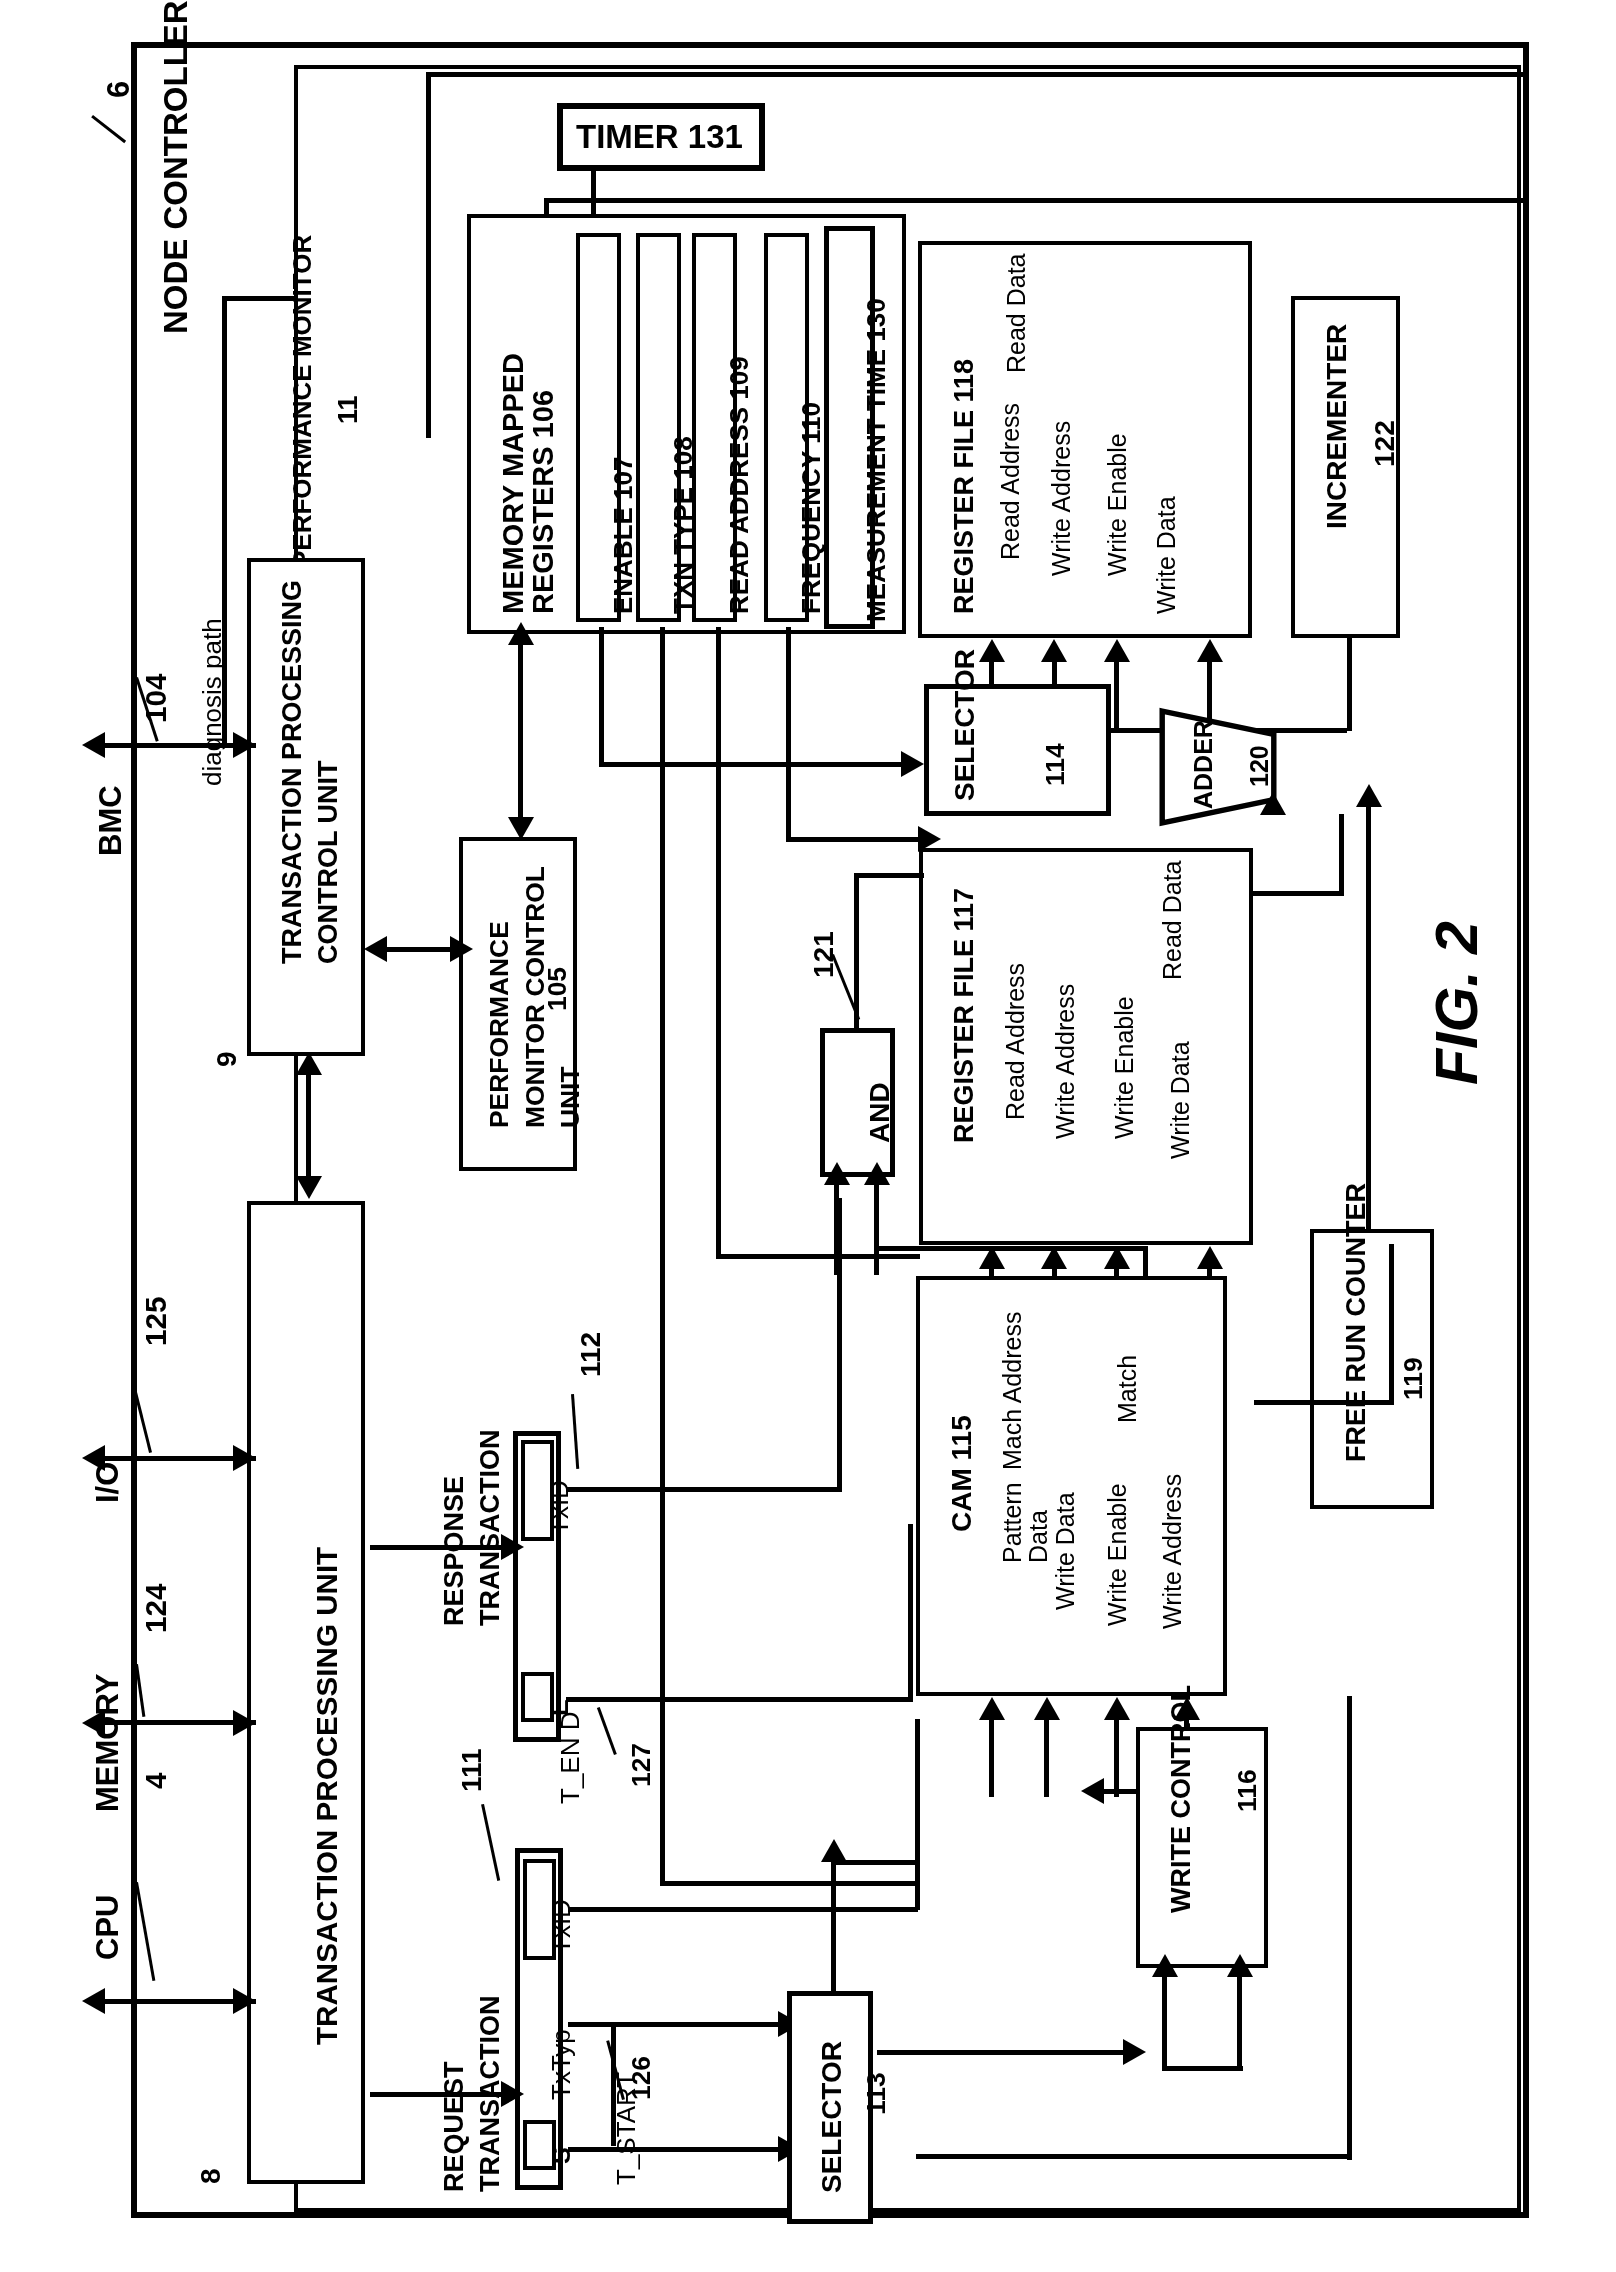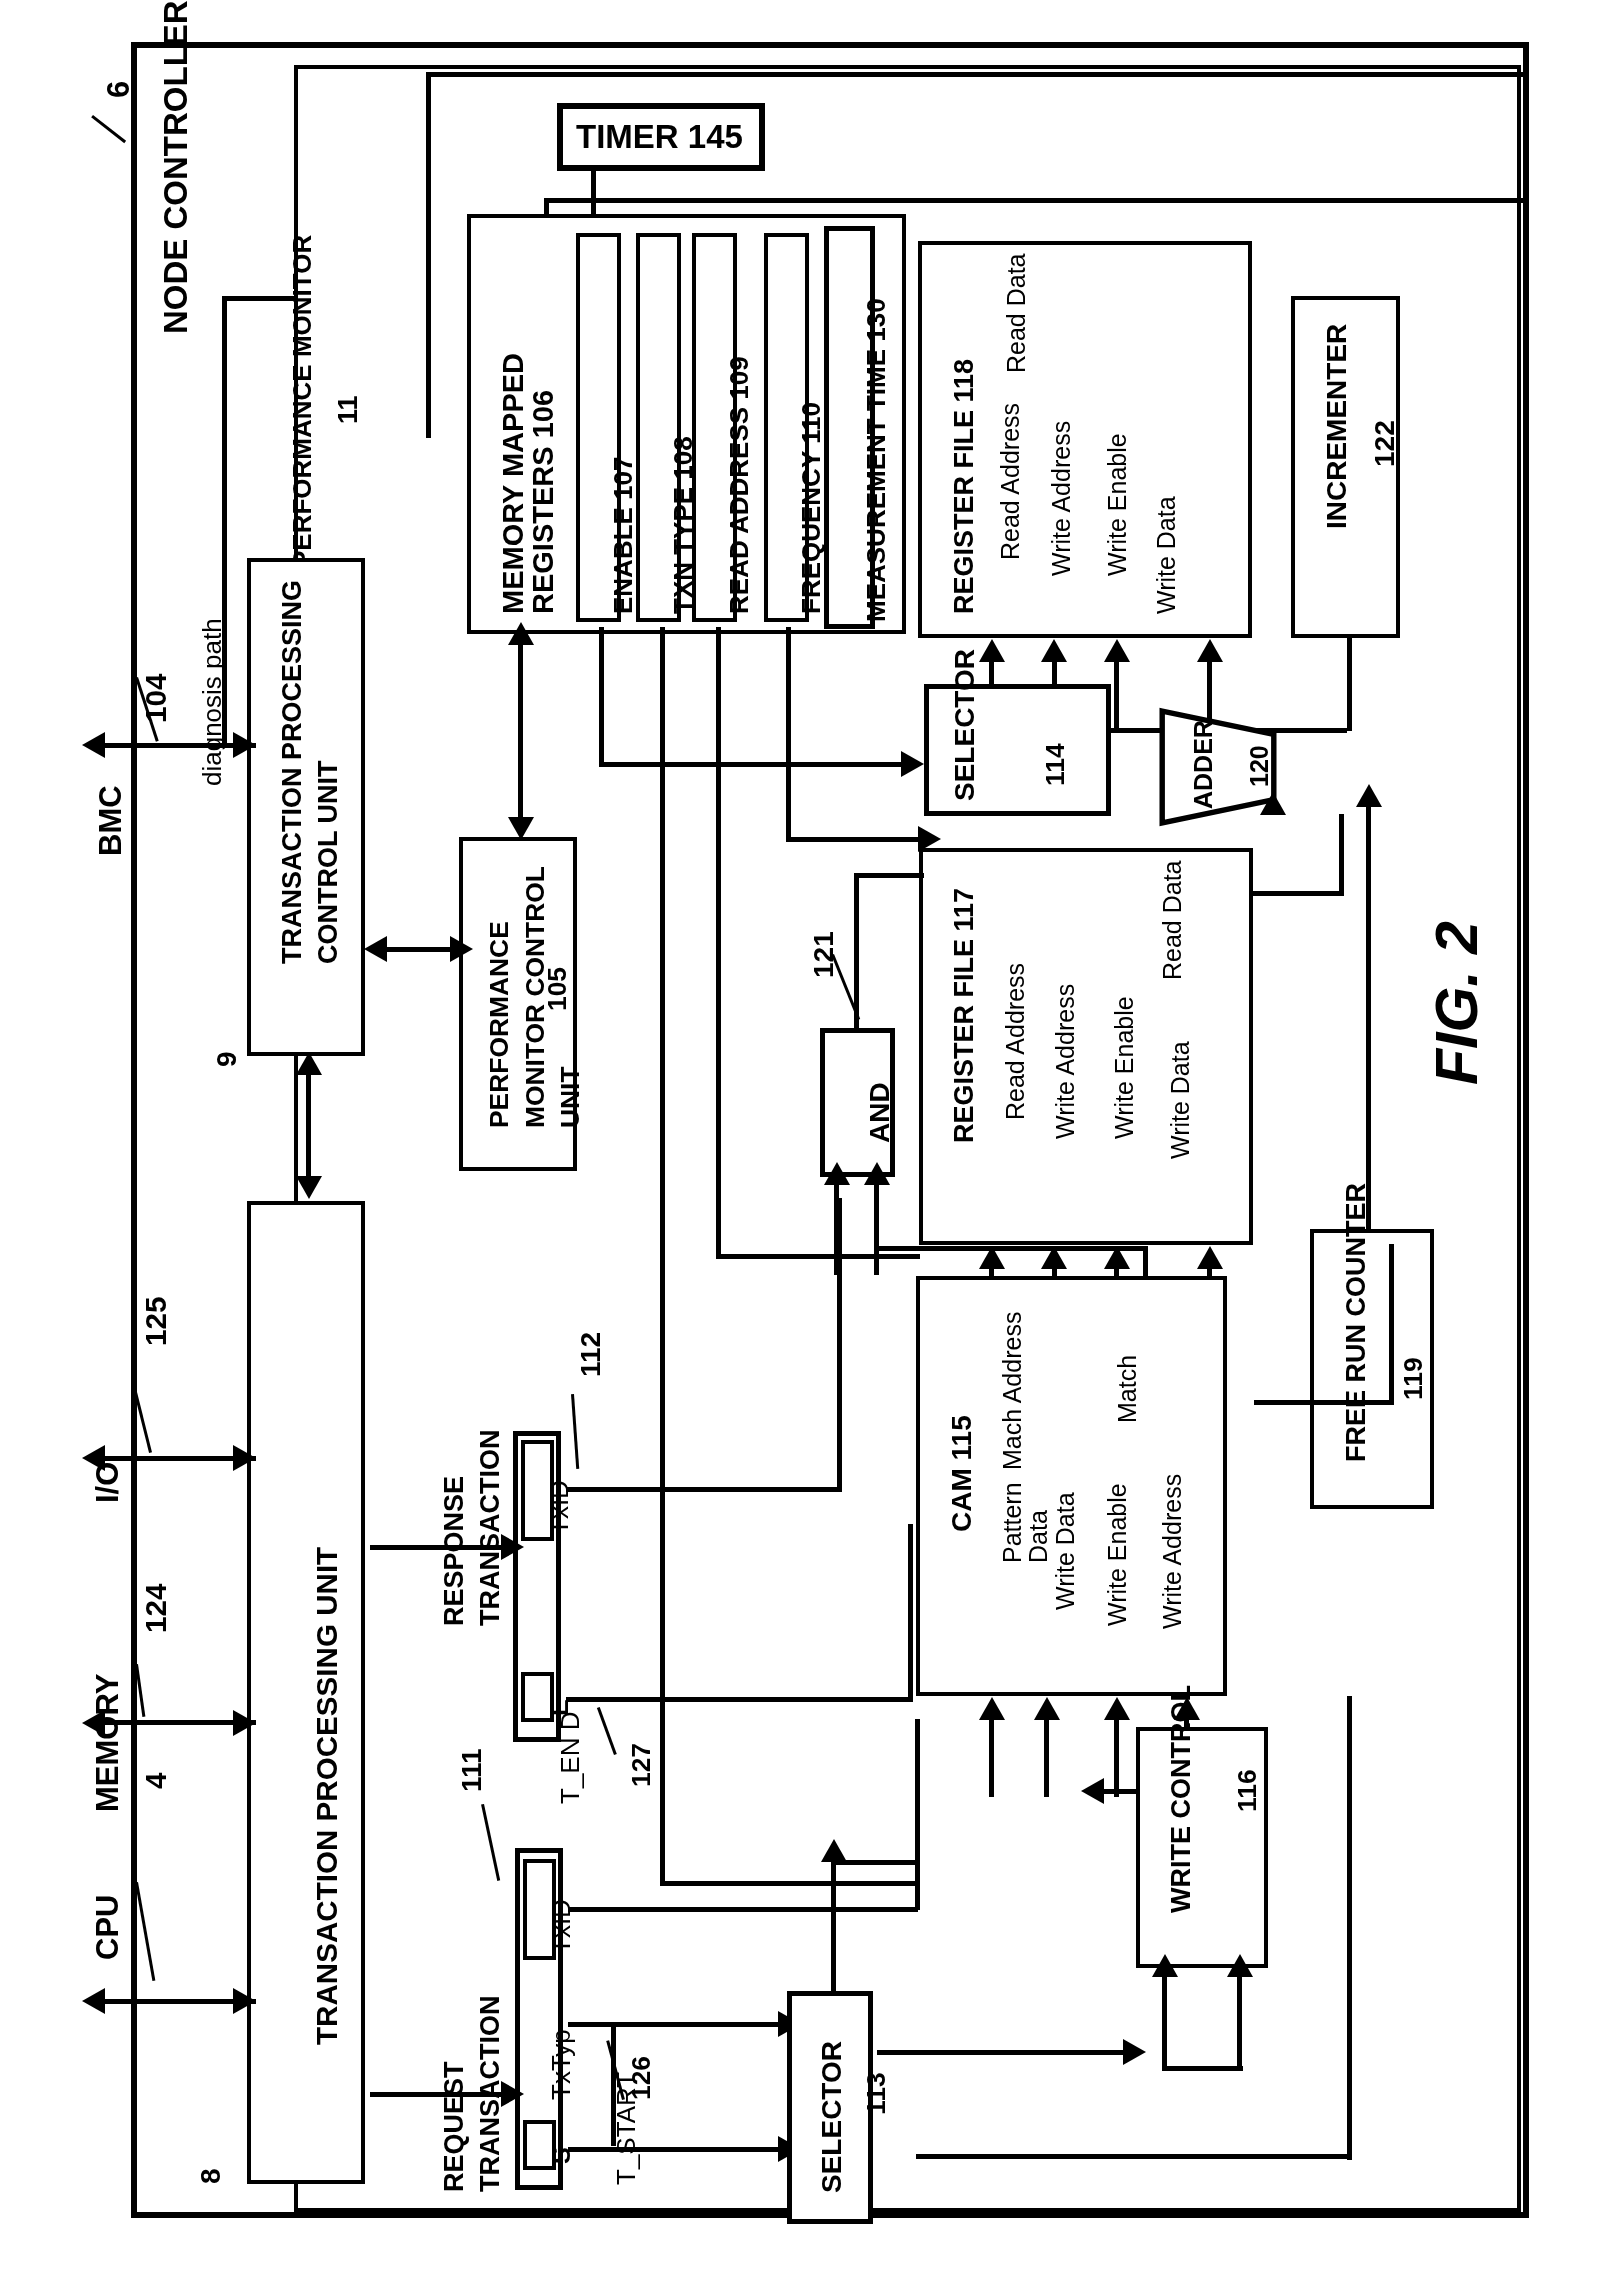--- a/index.html
+++ b/index.html
@@ -36,21 +36,21 @@
   <div class="ln h" style="left:93px;top:115px;width:42px;height:3.1px;transform:rotate(38deg);transform-origin:0 0;"></div>
 
   <div class="lbl rot" style="left:159px;top:334px;font-size:33px;">NODE CONTROLLER</div>
 
   <div class="box" style="left:294px;top:65px;width:1227px;height:2147px;border-width:4.7px;"></div>
 
   <div class="lbl rot" style="left:289px;top:568px;font-size:26px;">PERFORMANCE MONITOR</div>
   <div class="lbl rot" style="left:334px;top:424px;font-size:27px;">11</div>
 
   <div class="thickbox" style="left:557px;top:103px;width:208px;height:68px;"></div>
-  <div class="lbl" style="left:576px;top:120px;font-size:33px;">TIMER 145</div>
+  <div class="lbl" style="left:576px;top:120px;font-size:33px;">TIMER 131</div>
 
   <div class="ln v6" style="left:591px;top:171px;height:78px;"></div>
   <div class="arrow ar-d" style="left:581px;top:246px;"></div>
 
   <div class="ln h6" style="left:426px;top:72px;width:1097px;"></div>
   <div class="ln v6" style="left:426px;top:72px;height:366px;"></div>
 
   <div class="ln h6" style="left:544px;top:198px;width:982px;"></div>
   <div class="ln v6" style="left:544px;top:198px;height:35px;"></div>
 

